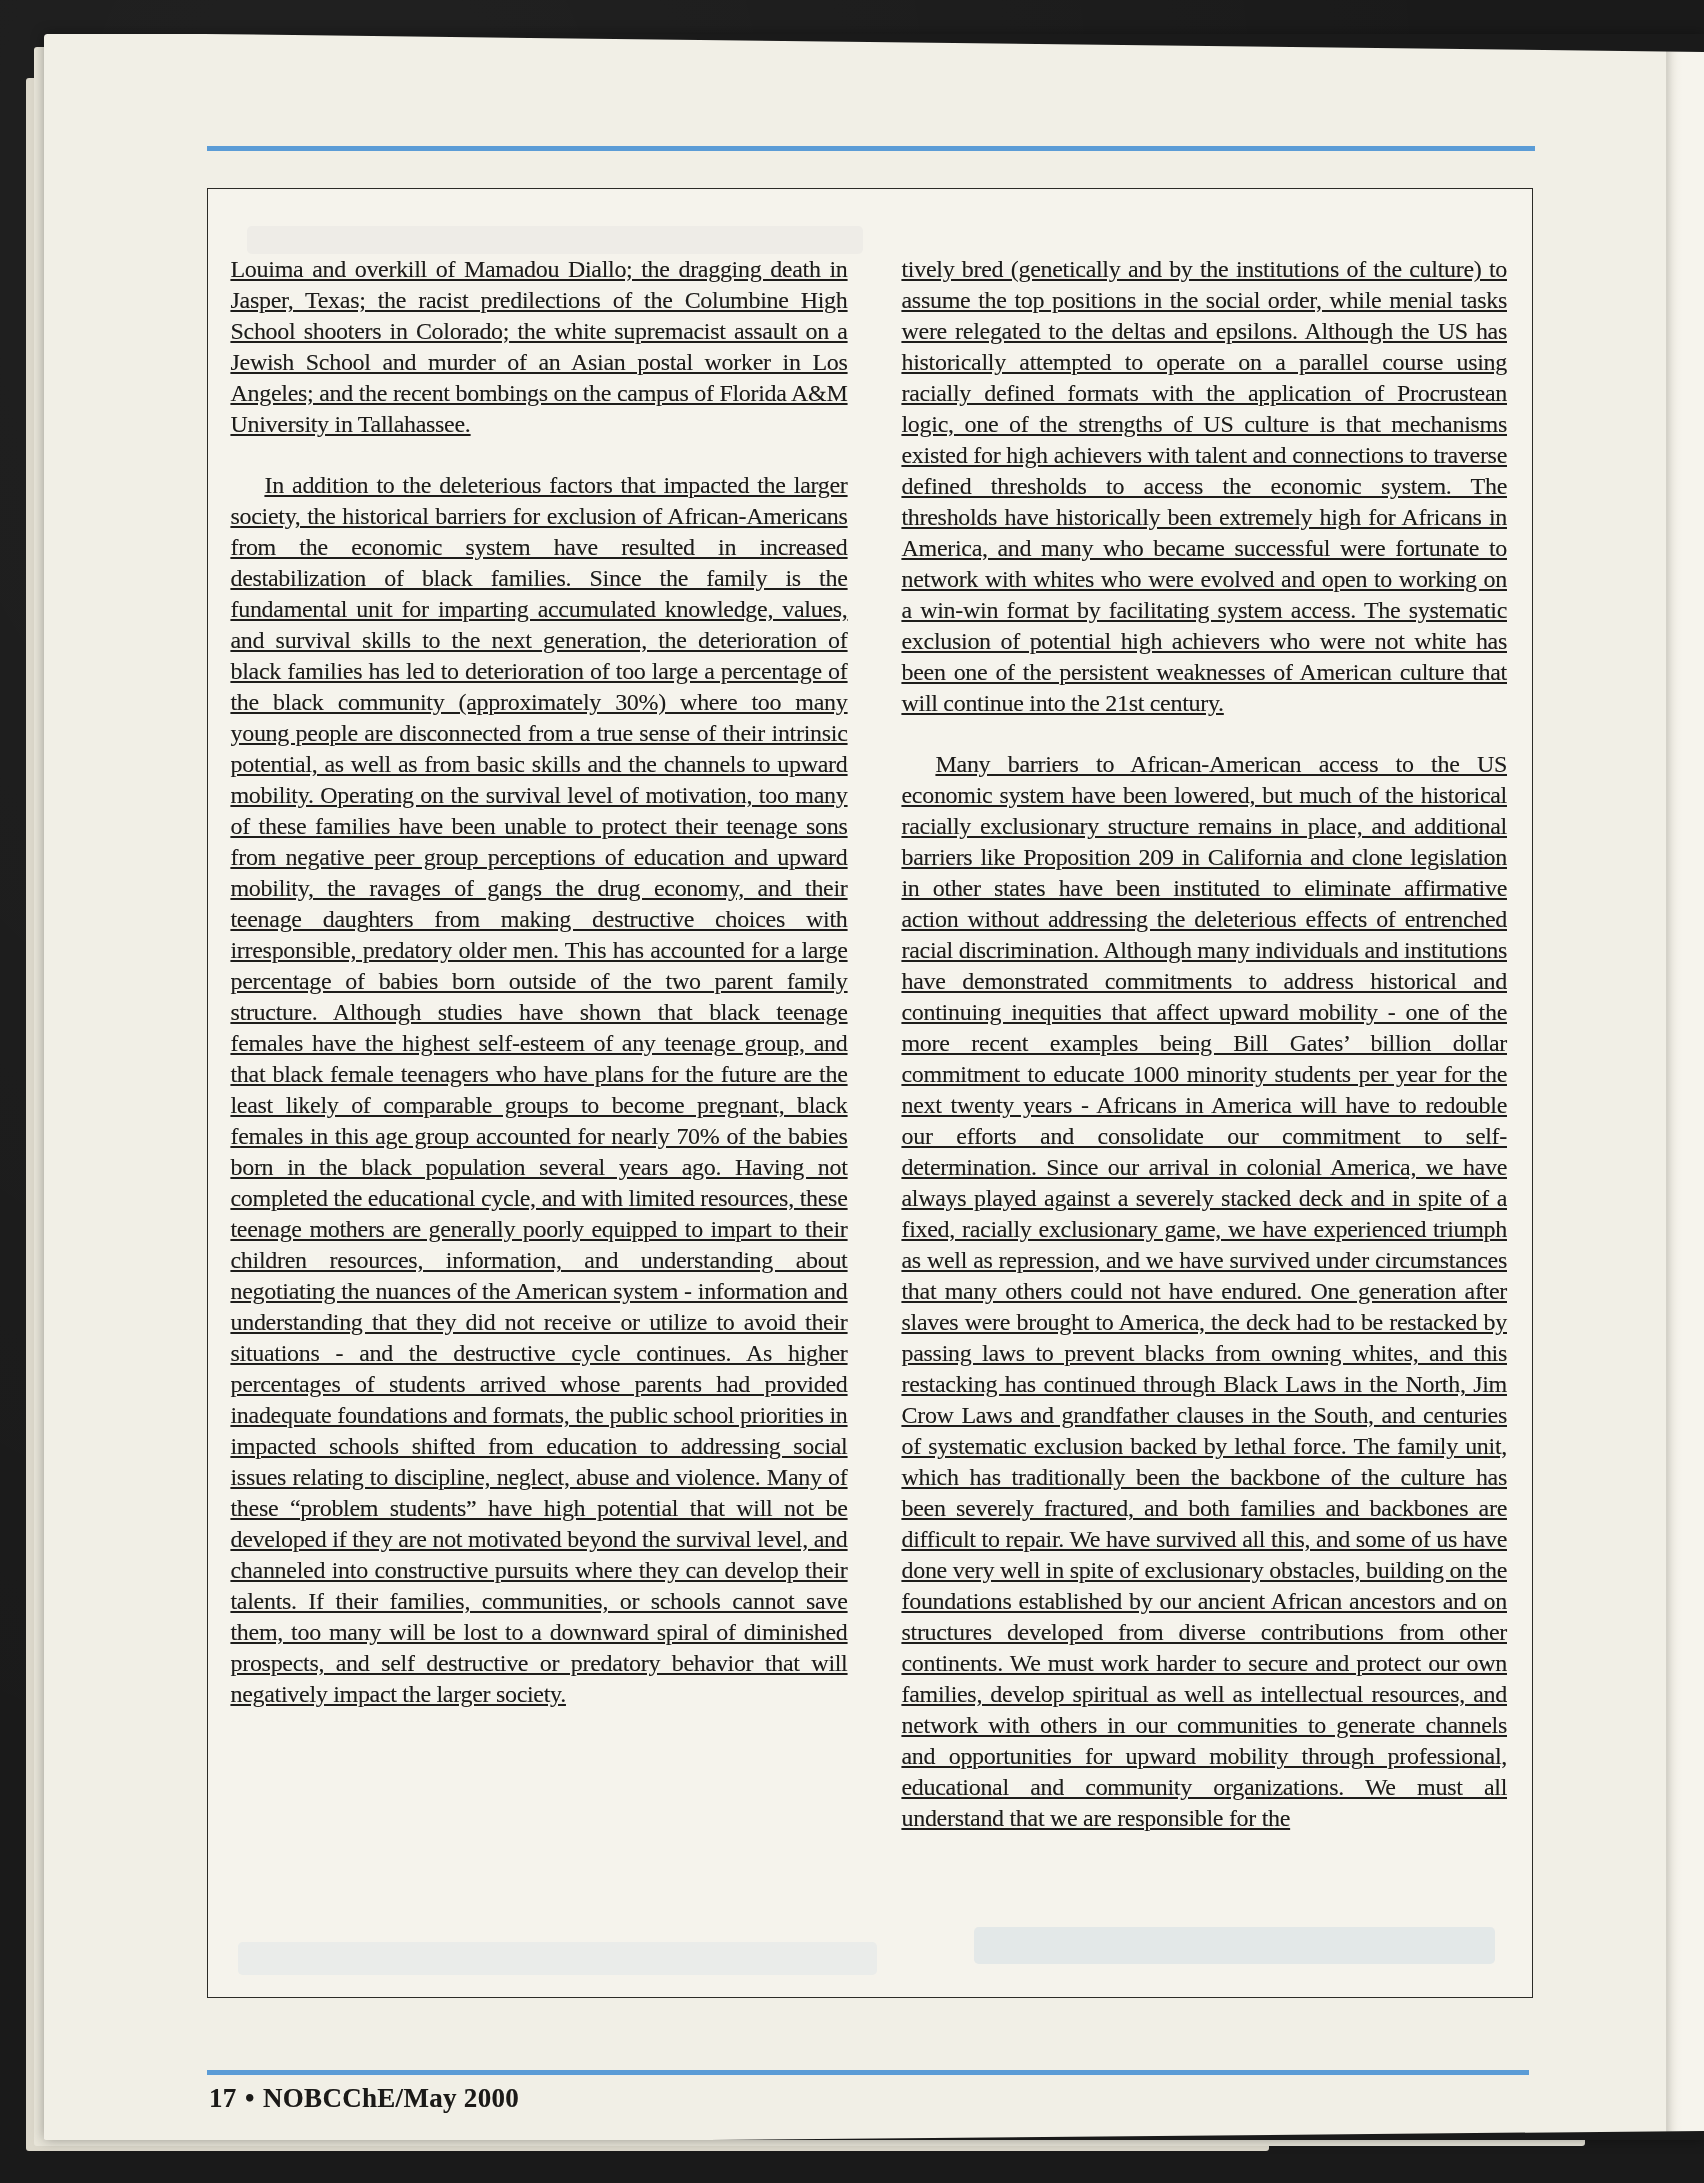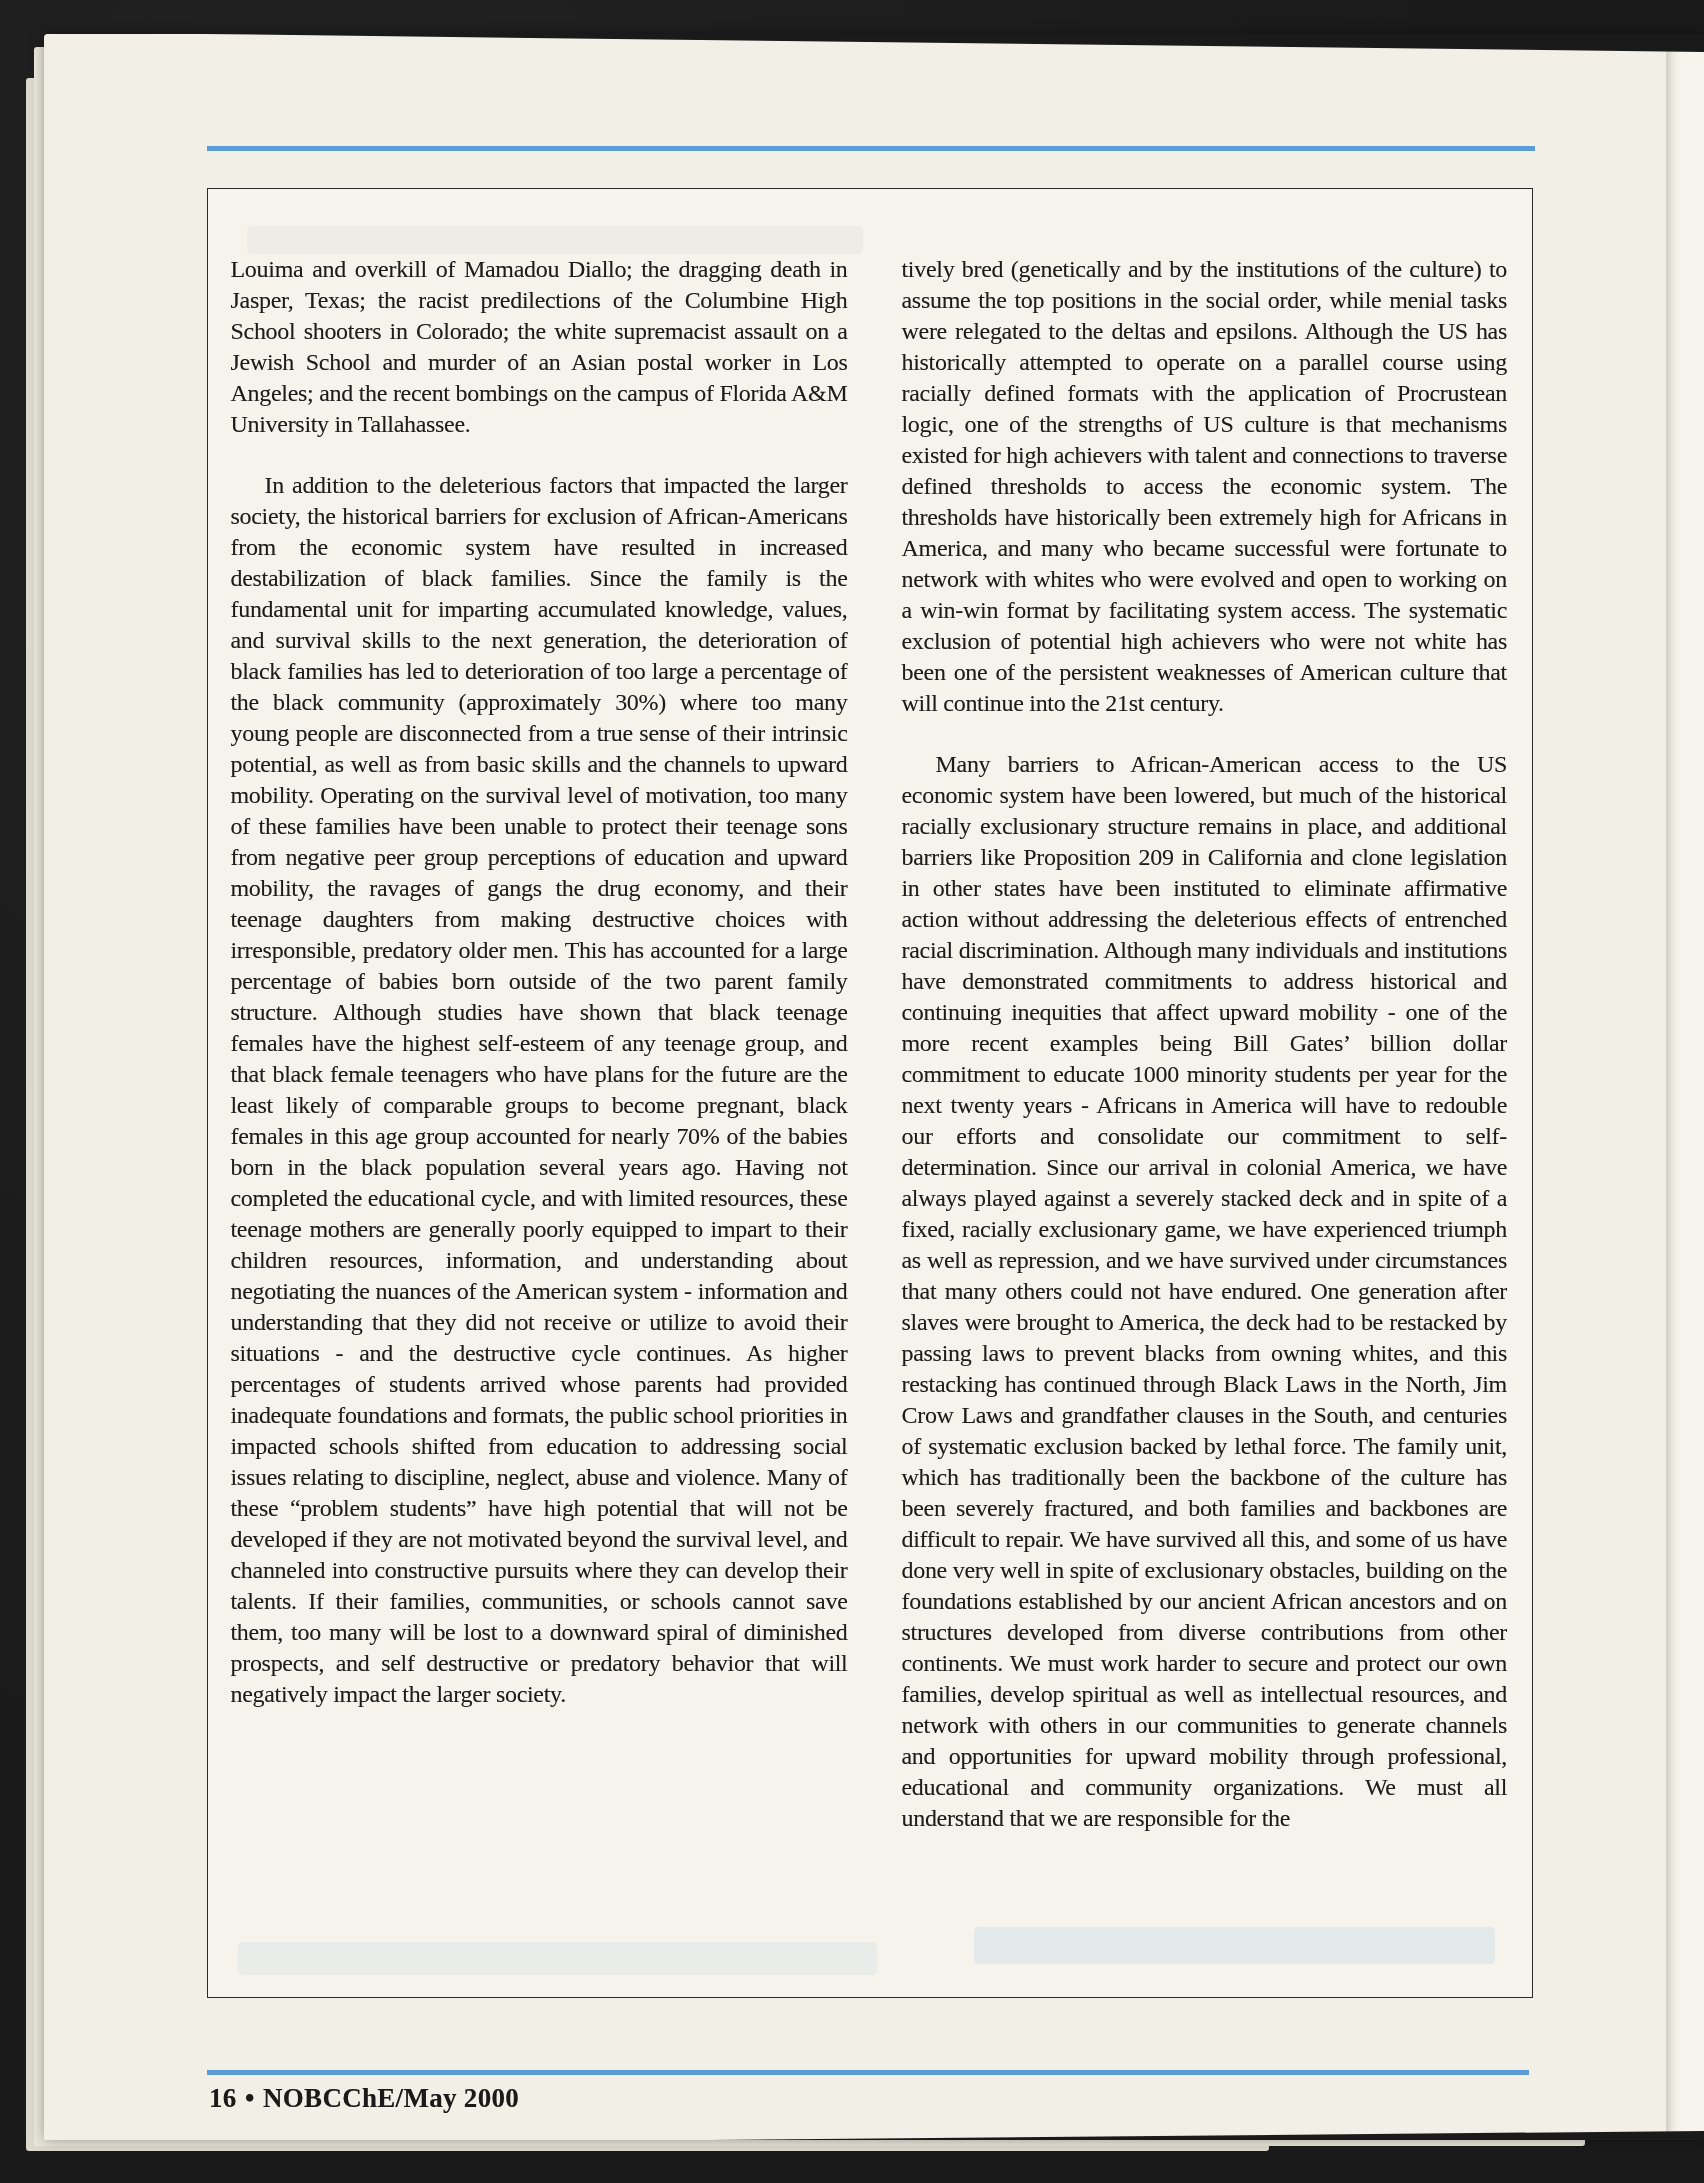--- a/index.html
+++ b/index.html
@@ -69,20 +69,21 @@
 
   .col p {
     margin: 0 0 30px 0;
     font-size: 24px;
     line-height: 31px;
     letter-spacing: -0.3px;
     color: #1d1c1a;
     text-align: justify;
     text-indent: 34px;
     text-shadow: 0 0 0.6px rgba(30,28,25,0.35);
+    text-decoration: underline;
   }
   .col p.noindent { text-indent: 0; }
   .col p:last-child { margin-bottom: 0; }
 
   
   .ghost { position: absolute; border-radius: 4.7px; pointer-events: none; }
   .ghost-top    { left: 39px;   top: 37px;   width: 616px; height: 28px; background: rgba(150,160,175,0.07); }
   .ghost-left   { left: 30px;   top: 1753px; width: 639px; height: 33px; background: rgba(140,175,215,0.10); }
   .ghost-right  { left: 766px; top: 1738px; width: 521px;  height: 37px; background: rgba(140,175,215,0.17); }
 
@@ -124,21 +125,21 @@
         </div>
       </div>
       <div class="ghost ghost-top"></div>
       <div class="ghost ghost-left"></div>
       <div class="ghost ghost-right"></div>
     </div>
 
     <div class="rule rule-footer"></div>
 
     <div class="footer">
-      <span>16</span><span class="sep">•</span><span>NOBCChE/May 2000</span>
+      <span>17</span><span class="sep">•</span><span>NOBCChE/May 2000</span>
     </div>
 
   </div>
 
   <div class="skew-top"></div>
   <div class="skew-bottom"></div>
 
 </div>
 
 

